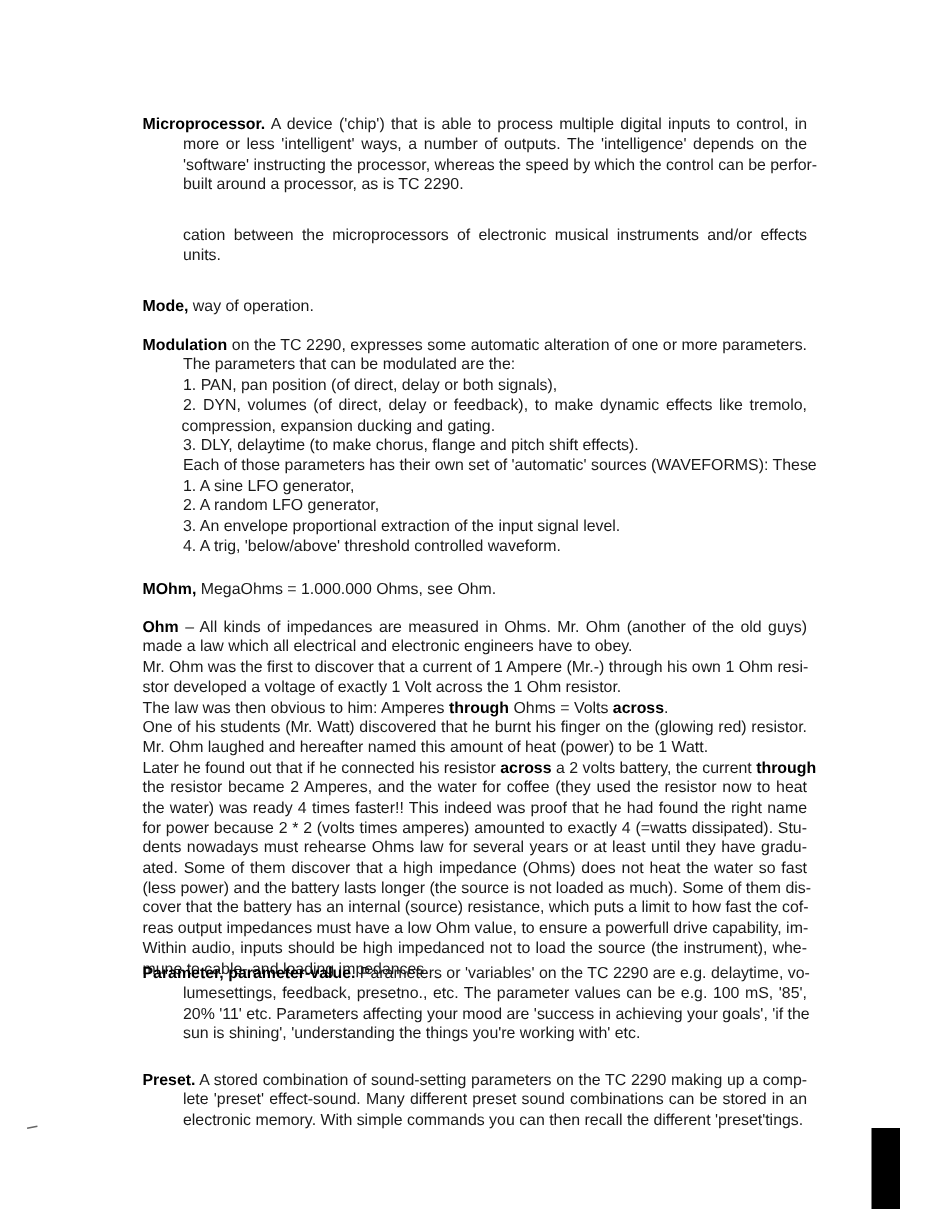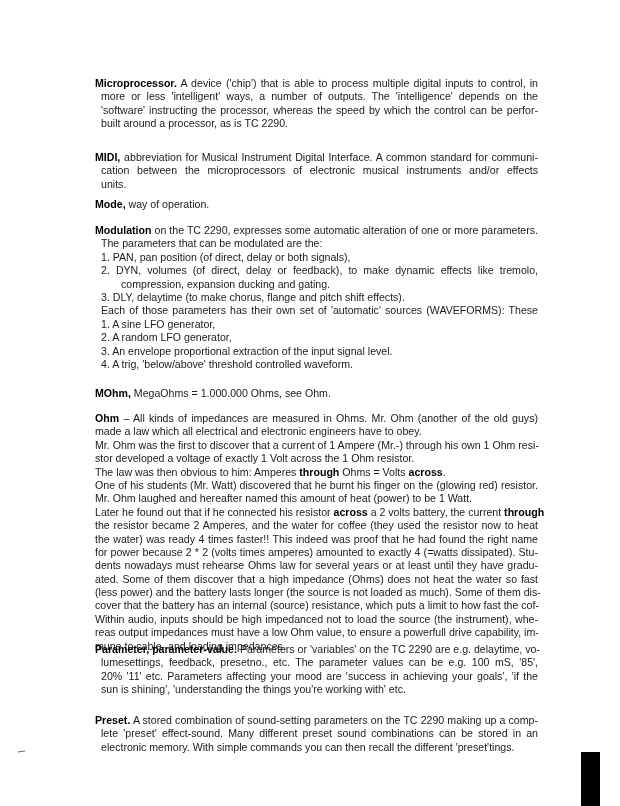--- a/index.html
+++ b/index.html
@@ -2,40 +2,39 @@
 <html><head>
   <meta charset="utf-8">
   <style>
     html, body { margin: 0; padding: 0; background: #ffffff; }
     body { width: 620px; height: 806px; position: relative; overflow: hidden; }
     .page { position: absolute; left: 0; top: 0; width: 620px; height: 806px; background: #fff; border-radius: 11px; }
     .entry { position: absolute; left: 95px; width: 443px;
       font-family: "Liberation Sans", sans-serif; font-size: 10.6px; line-height: 13.4px; color: #1a1a1a; }
     .line { display: block; white-space: nowrap; text-align: justify; text-align-last: justify; height: 13.4px; overflow: visible; }
     .line.last { text-align-last: left; }
-    .line.ind { margin-left: 6px; }
+    .line.ind { margin-left: 27px; }
     .line.ind3 { margin-left: 26px; }
     b { font-weight: bold; color: #000; }
     .bar { position: absolute; left: 581px; top: 752px; width: 19px; height: 54px; background: #000; }
     .tick { position: absolute; left: 18px; top: 751px; width: 7px; height: 1px; background: #666; transform: rotate(-10deg); }
   </style>
 </head>
 <body>
 
 <div class="page">
 
   <div class="entry" style="top:77px">
     <span class="line"><b>Microprocessor.</b> <span>A device ('chip') that is able to process multiple digital inputs to control, in</span></span>
     <span class="line ind">more or less 'intelligent' ways, a number of outputs. The 'intelligence' depends on the</span>
     <span class="line ind">'software' instructing the processor, whereas the speed by which the control can be perfor-</span>
     <span class="line ind last">built around a processor, as is TC 2290.</span>
   </div>
 
   <div class="entry" style="top:151px">
-    <span class="line"><b>MIDI,</b> <span>abbreviation for Musical Instrument Digital Interface. A common standard for communi-</span></span>
     <span class="line ind">cation between the microprocessors of electronic musical instruments and/or effects</span>
     <span class="line ind last">units.</span>
   </div>
 
   <div class="entry" style="top:198px">
     <span class="line last"><b>Mode,</b> <span>way of operation.</span></span>
   </div>
 
   <div class="entry" style="top:224px">
     <span class="line"><b>Modulation</b> <span>on the TC 2290, expresses some automatic alteration of one or more parameters.</span></span>
@@ -64,22 +63,22 @@
     <span class="line">One of his students (Mr. Watt) discovered that he burnt his finger on the (glowing red) resistor.</span>
     <span class="line last">Mr. Ohm laughed and hereafter named this amount of heat (power) to be 1 Watt.</span>
     <span class="line"><span>Later he found out that if he connected his resistor </span><b>across</b><span> a 2 volts battery, the current </span><b>through</b></span>
     <span class="line">the resistor became 2 Amperes, and the water for coffee (they used the resistor now to heat</span>
     <span class="line">the water) was ready 4 times faster!! This indeed was proof that he had found the right name</span>
     <span class="line">for power because 2 * 2 (volts times amperes) amounted to exactly 4 (=watts dissipated). Stu-</span>
     <span class="line">dents nowadays must rehearse Ohms law for several years or at least until they have gradu-</span>
     <span class="line">ated. Some of them discover that a high impedance (Ohms) does not heat the water so fast</span>
     <span class="line">(less power) and the battery lasts longer (the source is not loaded as much). Some of them dis-</span>
     <span class="line">cover that the battery has an internal (source) resistance, which puts a limit to how fast the cof-</span>
+    <span class="line">reas output impedances must have a low Ohm value, to ensure a powerfull drive capability, im-</span>
     <span class="line">Within audio, inputs should be high impedanced not to load the source (the instrument), whe-</span>
-    <span class="line">reas output impedances must have a low Ohm value, to ensure a powerfull drive capability, im-</span>
     <span class="line last">mune to cable- and loading impedances.</span>
   </div>
 
   <div class="entry" style="top:643px">
     <span class="line"><b>Parameter, parameter-value.</b> <span>Parameters or 'variables' on the TC 2290 are e.g. delaytime, vo-</span></span>
     <span class="line ind">lumesettings, feedback, presetno., etc. The parameter values can be e.g. 100 mS, '85',</span>
     <span class="line ind">20%   '11' etc. Parameters affecting your mood are 'success in achieving your goals', 'if the</span>
     <span class="line ind last">sun is shining', 'understanding the things you're working with' etc.</span>
   </div>
 

